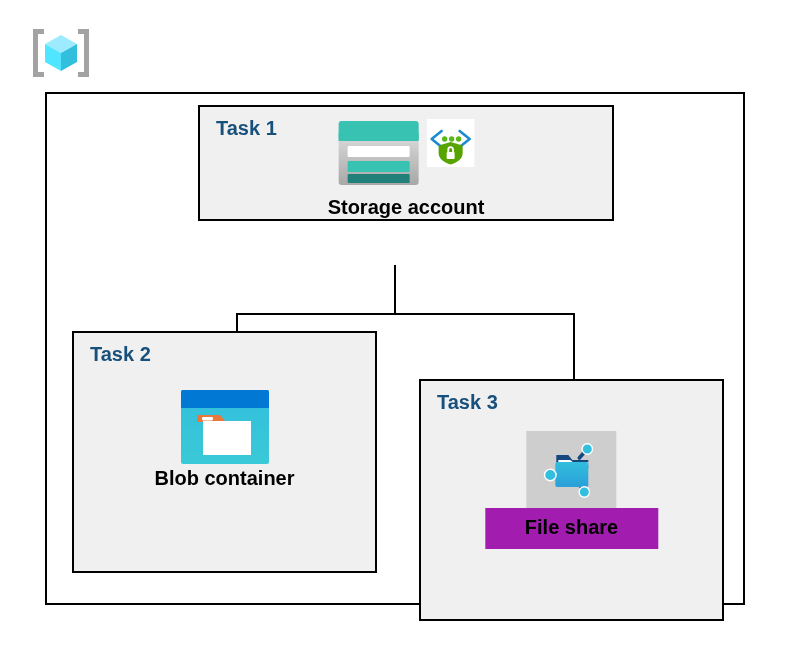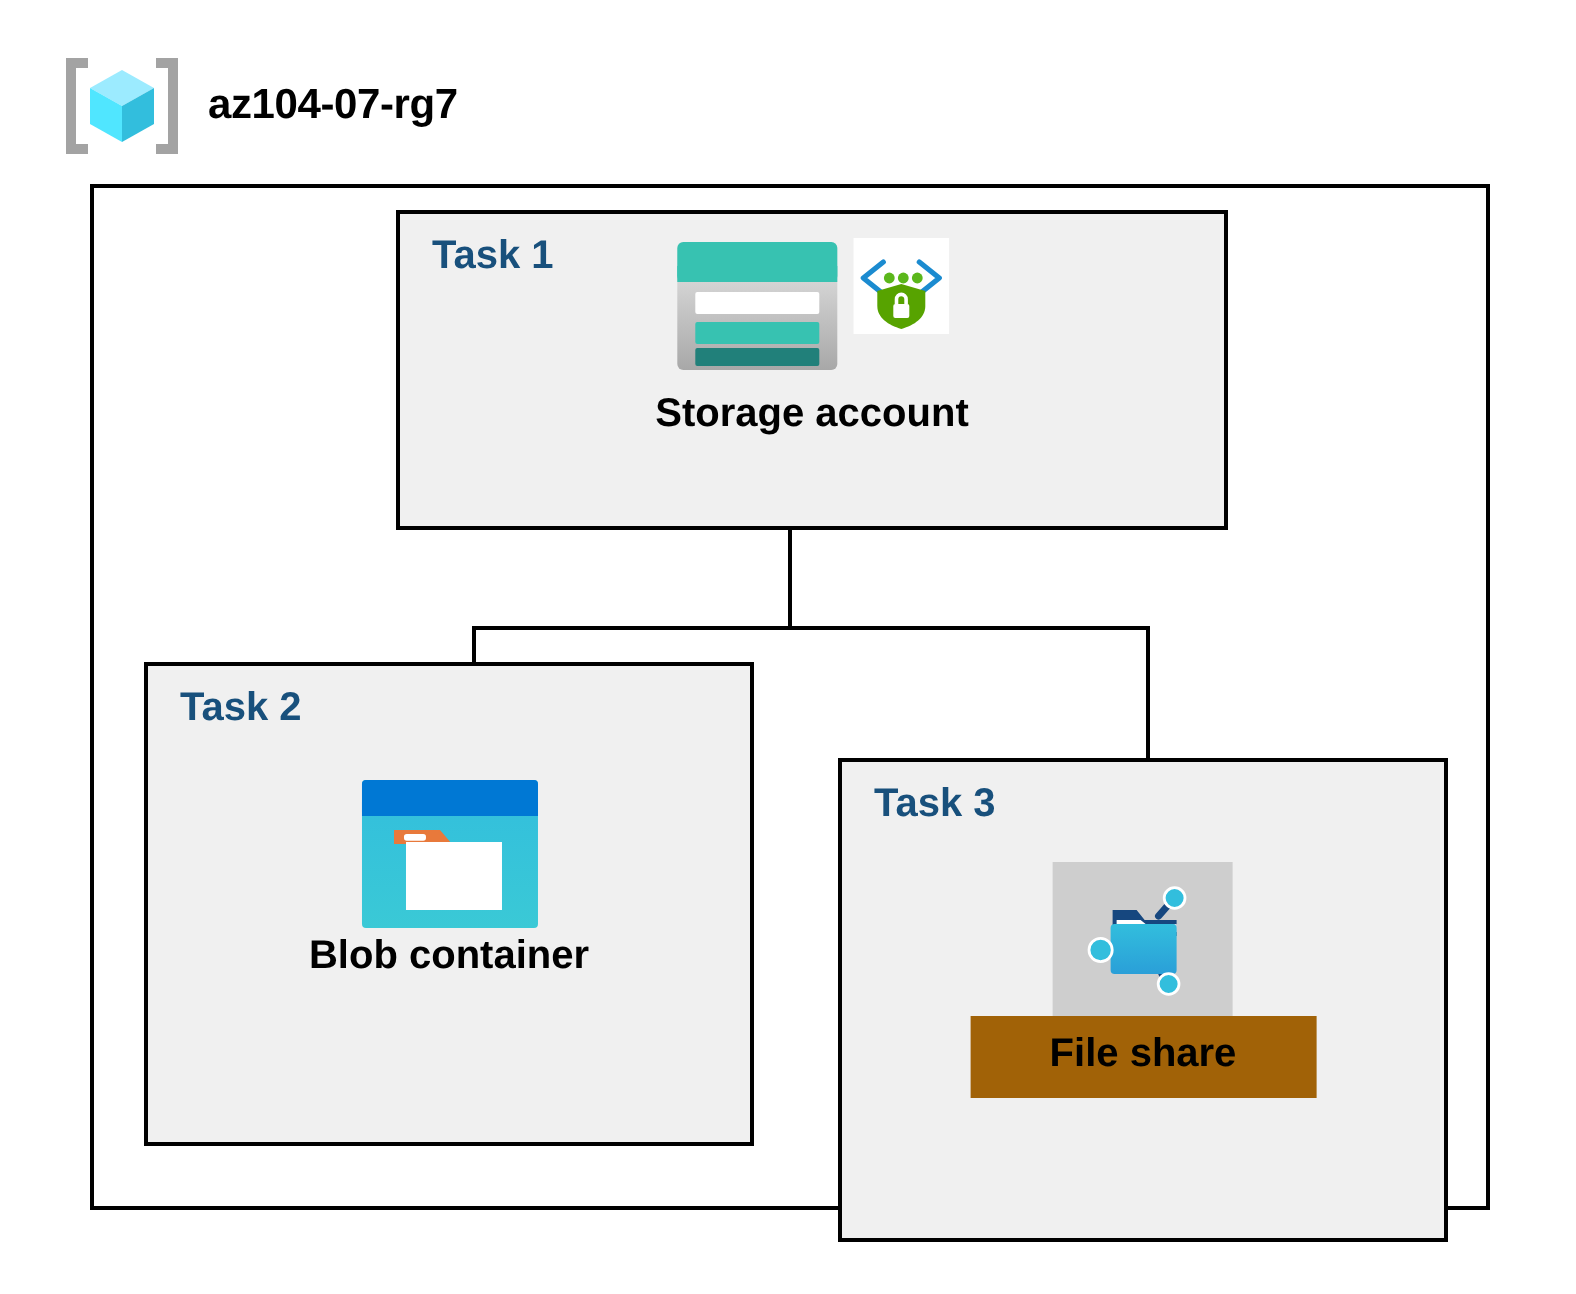--- a/index.html
+++ b/index.html
@@ -45,21 +45,21 @@
     box-sizing: border-box;
   }
 
   
   .task-panel {
     position: absolute;
     background: #F0F0F0;
     border: 2px solid #000000;
     box-sizing: border-box;
   }
-  #task1-panel { left: 198px; top: 105px; width: 416px; height: 160px; }
+  #task1-panel { left: 198px; top: 105px; width: 416px; height: 116px; }
   #task2-panel { left: 72px;  top: 331px; width: 305px; height: 242px; }
   #task3-panel { left: 419px; top: 331px; width: 305px; height: 242px; margin-top: 48px; }
 
   .task-heading {
     position: absolute;
     left: 16px;
     top: 10px;
     font-size: 20px;
     font-weight: bold;
     color: #18507C;
@@ -91,21 +91,21 @@
 
   #node-blob { left: 50%; top: 56px; transform: translateX(-50%); }
   #node-blob .node-caption { margin-top: 2px; }
 
   #node-fileshare { left: 50%; top: 50px; transform: translateX(-50%); }
   #node-fileshare .icon-wrap {
     background: #CECECE;
     padding: 7px 13px 6px 13px;
   }
   #node-fileshare .node-caption {
-    background: #a16207;
+    background: #a21caf;
     padding: 8px 40px 10px 40px;
     margin-top: 0px;
   }
 
   
   .conn {
     position: absolute;
     background: #000000;
   }
   #conn-stem        { left: 394px; top: 265px; width: 2px;   height: 48px; }
@@ -126,21 +126,20 @@
 
       <path d="M48,3 L59,3 L59,51 L48,51 L48,46 L54,46 L54,8 L48,8 Z" fill="#A3A3A3"></path>
 
       <path d="M31,9 L47,18 L31,27 L15,18 Z" fill="#9CEBFF"></path>
 
       <path d="M15,18 L31,27 L31,45 L15,36 Z" fill="#50E6FF"></path>
 
       <path d="M47,18 L47,36 L31,45 L31,27 Z" fill="#32BEDD"></path>
     </svg>
   </span>
-  <span id="rg-title">az104-07-rg7</span>
 </div>
 
 <div id="rg-box"></div>
 
 <div class="conn" id="conn-stem"></div>
 <div class="conn" id="conn-bar"></div>
 <div class="conn" id="conn-leg-left"></div>
 <div class="conn" id="conn-leg-right"></div>
 
 <div class="task-panel" id="task1-panel">

